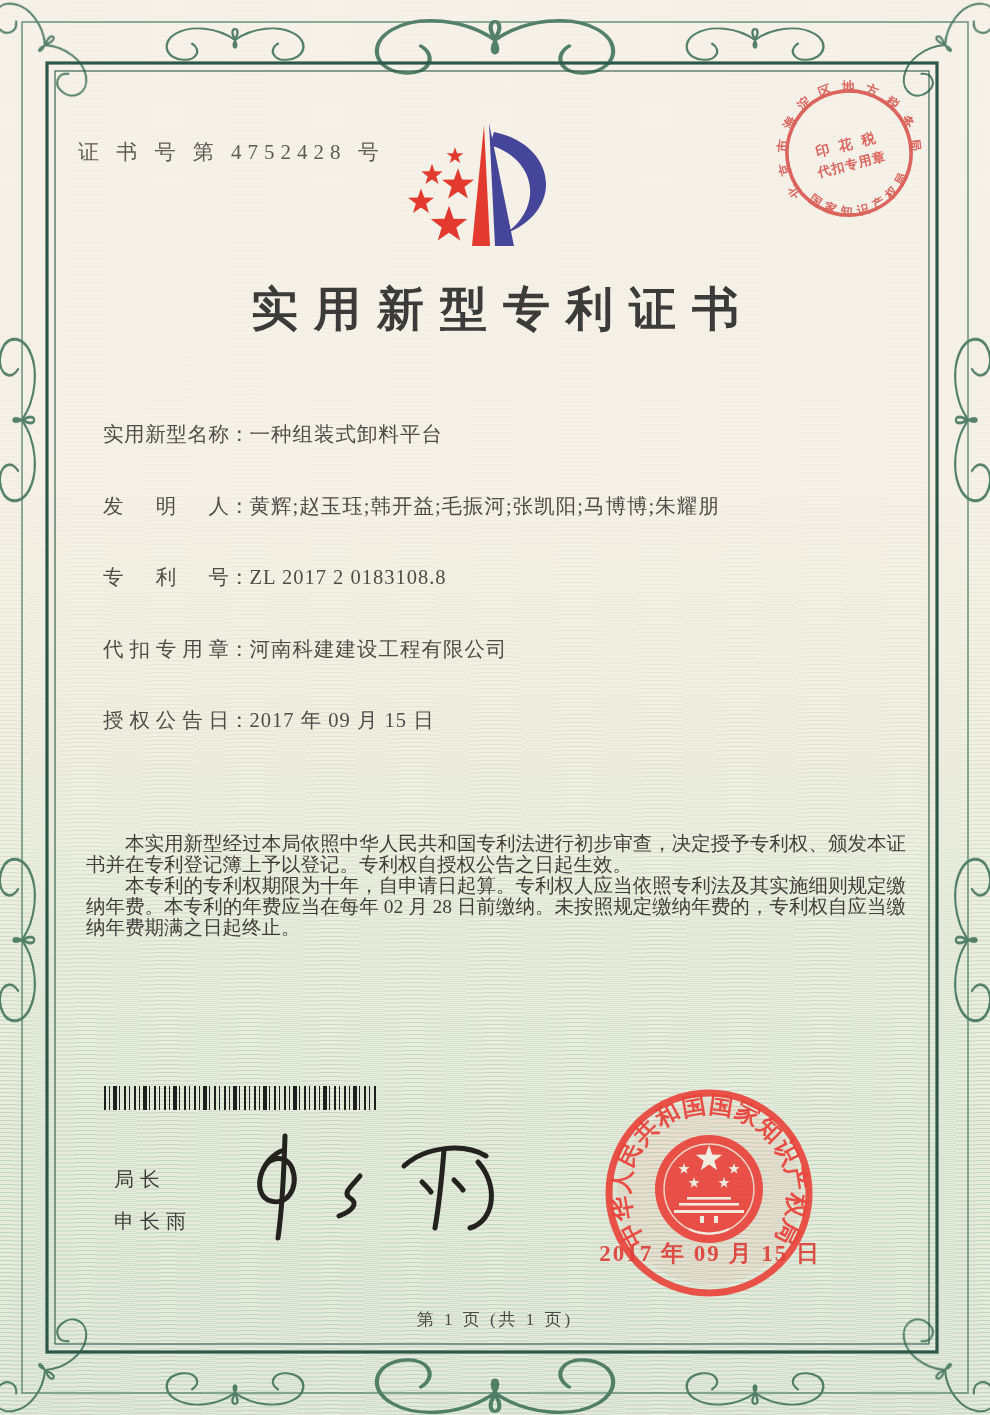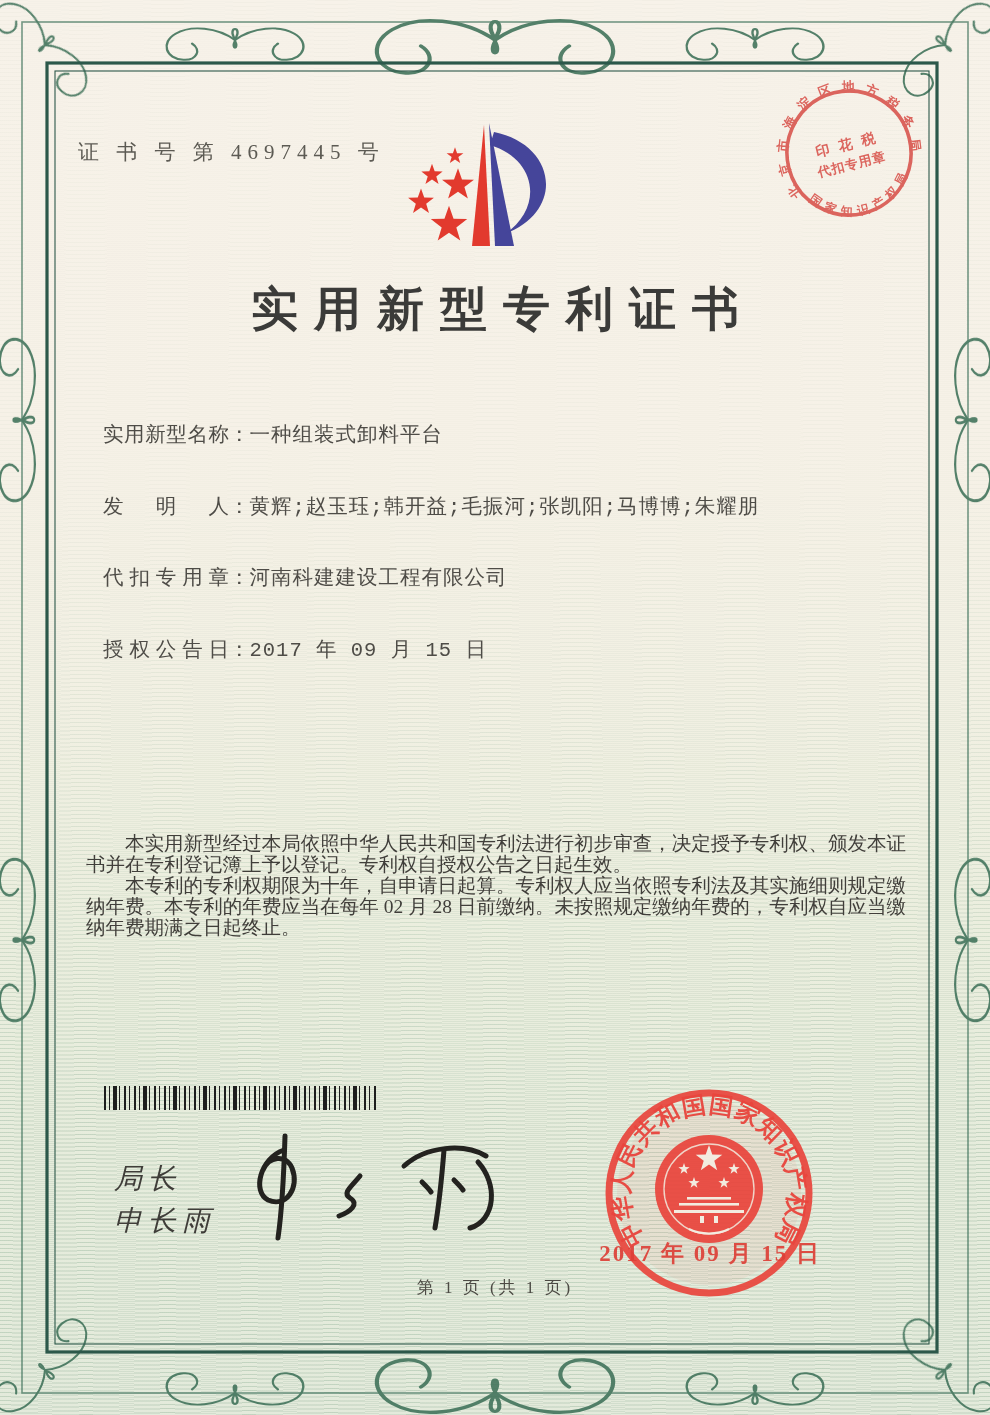--- a/index.html
+++ b/index.html
@@ -21,50 +21,50 @@
   .ornaments{position:absolute;inset:0;pointer-events:none;}
   .certno{
     position:absolute;left:78px;top:138px;font-size:21px;letter-spacing:6px;color:#5c5a53;
   }
   .logo{position:absolute;left:383px;top:110px;}
   .title{
     position:absolute;left:0;top:278px;width:100%;text-align:center;
     font-size:47px;font-weight:bold;letter-spacing:16px;color:#3b3b39;
     text-indent:16px;
   }
-  .fields{position:absolute;left:103px;top:420px;font-family:Liberation Mono, monospace;}
+  .fields{position:absolute;left:103px;top:420px;}
   .field-row{height:26px;margin-bottom:45.5px;font-size:20.5px;color:#4e4c47;white-space:nowrap;}
   .flabel{display:inline-block;width:126px;text-align:justify;text-align-last:justify;vertical-align:top;}
   .fcolon{display:inline-block;}
   .fvalue{letter-spacing:1px;}
   .bodytext{
     position:absolute;left:86px;top:833px;width:820px;
     font-size:19.5px;line-height:21px;text-align:justify;color:#403e3a;
   }
   .bodytext p{margin:0;text-indent:2em;}
   .barcode{
     position:absolute;left:104px;top:1086px;width:272px;height:24px;
     background:repeating-linear-gradient(90deg,
       #1e1e1e 0 2px, transparent 2px 5px,
       #1e1e1e 5px 6px, transparent 6px 9px,
       #1e1e1e 9px 13px, transparent 13px 15px,
       #1e1e1e 15px 16px, transparent 16px 20px,
       #1e1e1e 20px 22px, transparent 22px 25px,
       #1e1e1e 25px 26px, transparent 26px 30px);
   }
-  .signatory{position:absolute;left:114px;top:1158px;font-size:28px;line-height:42px;color:#3f3d39;letter-spacing:6px;font-style:italic;}
+  .signatory{position:absolute;left:114px;top:1158px;font-size:20px;line-height:42px;color:#3f3d39;letter-spacing:6px;}
   .signature{position:absolute;left:238px;top:1130px;}
   .seal{position:absolute;left:594px;top:1078px;width:230px;height:230px;}
   .seal-date{
     position:absolute;left:-4px;top:160px;width:240px;text-align:center;
     font-size:23px;letter-spacing:2px;color:#dd3f37;white-space:nowrap;font-weight:bold;opacity:.92;
   }
   .taxstamp{position:absolute;left:774px;top:78px;width:150px;height:150px;transform:rotate(-14deg);opacity:.88;}
   .footer{
-    position:absolute;left:0;top:1276px;width:100%;text-align:center;
+    position:absolute;left:0;top:1308px;width:100%;text-align:center;
     font-size:17px;letter-spacing:3px;color:#4c4a44;
   }
 </style>
 </head>
 <body>
 
 <div class="page">
 
   <div class="guilloche"></div>
 
@@ -96,21 +96,21 @@
       <use href="#fl" transform="translate(945,45) rotate(-45) scale(0.95)"></use>
       <use href="#fl" transform="translate(45,1370) rotate(135) scale(0.95)"></use>
       <use href="#fl" transform="translate(945,1370) rotate(-135) scale(0.95)"></use>
     </g>
     <g stroke="#2c584a" fill="none">
       <rect x="47" y="63" width="890" height="1289" stroke-width="3.2"></rect>
       <rect x="55" y="71" width="874" height="1273" stroke-width="1.1"></rect>
     </g>
   </svg>
 
-  <div class="certno">证 书 号 第 4697445 号</div>
+  <div class="certno">证 书 号 第 4752428 号</div>
 
   <svg class="logo" width="230" height="158" viewBox="0 0 230 158">
     <g fill="#e23a2e">
       <path transform="translate(72,46) scale(0.55)" d="M0,-16 L3.8,-5.2 L15.2,-4.9 L6.1,2 L9.4,12.9 L0,6.4 L-9.4,12.9 L-6.1,2 L-15.2,-4.9 L-3.8,-5.2 Z"></path>
       <path transform="translate(49,65) scale(0.7)" d="M0,-16 L3.8,-5.2 L15.2,-4.9 L6.1,2 L9.4,12.9 L0,6.4 L-9.4,12.9 L-6.1,2 L-15.2,-4.9 L-3.8,-5.2 Z"></path>
       <path transform="translate(75,75) scale(1.05)" d="M0,-16 L3.8,-5.2 L15.2,-4.9 L6.1,2 L9.4,12.9 L0,6.4 L-9.4,12.9 L-6.1,2 L-15.2,-4.9 L-3.8,-5.2 Z"></path>
       <path transform="translate(38,92) scale(0.85)" d="M0,-16 L3.8,-5.2 L15.2,-4.9 L6.1,2 L9.4,12.9 L0,6.4 L-9.4,12.9 L-6.1,2 L-15.2,-4.9 L-3.8,-5.2 Z"></path>
       <path transform="translate(66,115) scale(1.2)" d="M0,-16 L3.8,-5.2 L15.2,-4.9 L6.1,2 L9.4,12.9 L0,6.4 L-9.4,12.9 L-6.1,2 L-15.2,-4.9 L-3.8,-5.2 Z"></path>
     </g>
     <polygon points="101,15 89,136 107,136" fill="#e23a2e"></polygon>
@@ -119,20 +119,23 @@
   </svg>
 
   <div class="title">实用新型专利证书</div>
 
   <div class="fields">
     <div class="field-row">
       <span class="flabel">实用新型名称</span><span class="fcolon">：</span><span class="fvalue">一种组装式卸料平台</span>
     </div>
     <div class="field-row">
       <span class="flabel">发明人</span><span class="fcolon">：</span><span class="fvalue">黄辉;赵玉珏;韩开益;毛振河;张凯阳;马博博;朱耀朋</span>
+    </div>
+    <div class="field-row">
+      <span class="flabel">专利号</span><span class="fcolon">：</span><span class="fvalue">ZL 2017 2 0183108.8</span>
     </div>
     <div class="field-row">
       <span class="flabel">代扣专用章</span><span class="fcolon">：</span><span class="fvalue">河南科建建设工程有限公司</span>
     </div>
     <div class="field-row">
       <span class="flabel">授权公告日</span><span class="fcolon">：</span><span class="fvalue">2017 年 09 月 15 日</span>
     </div>
   </div>
 
   <div class="bodytext">

